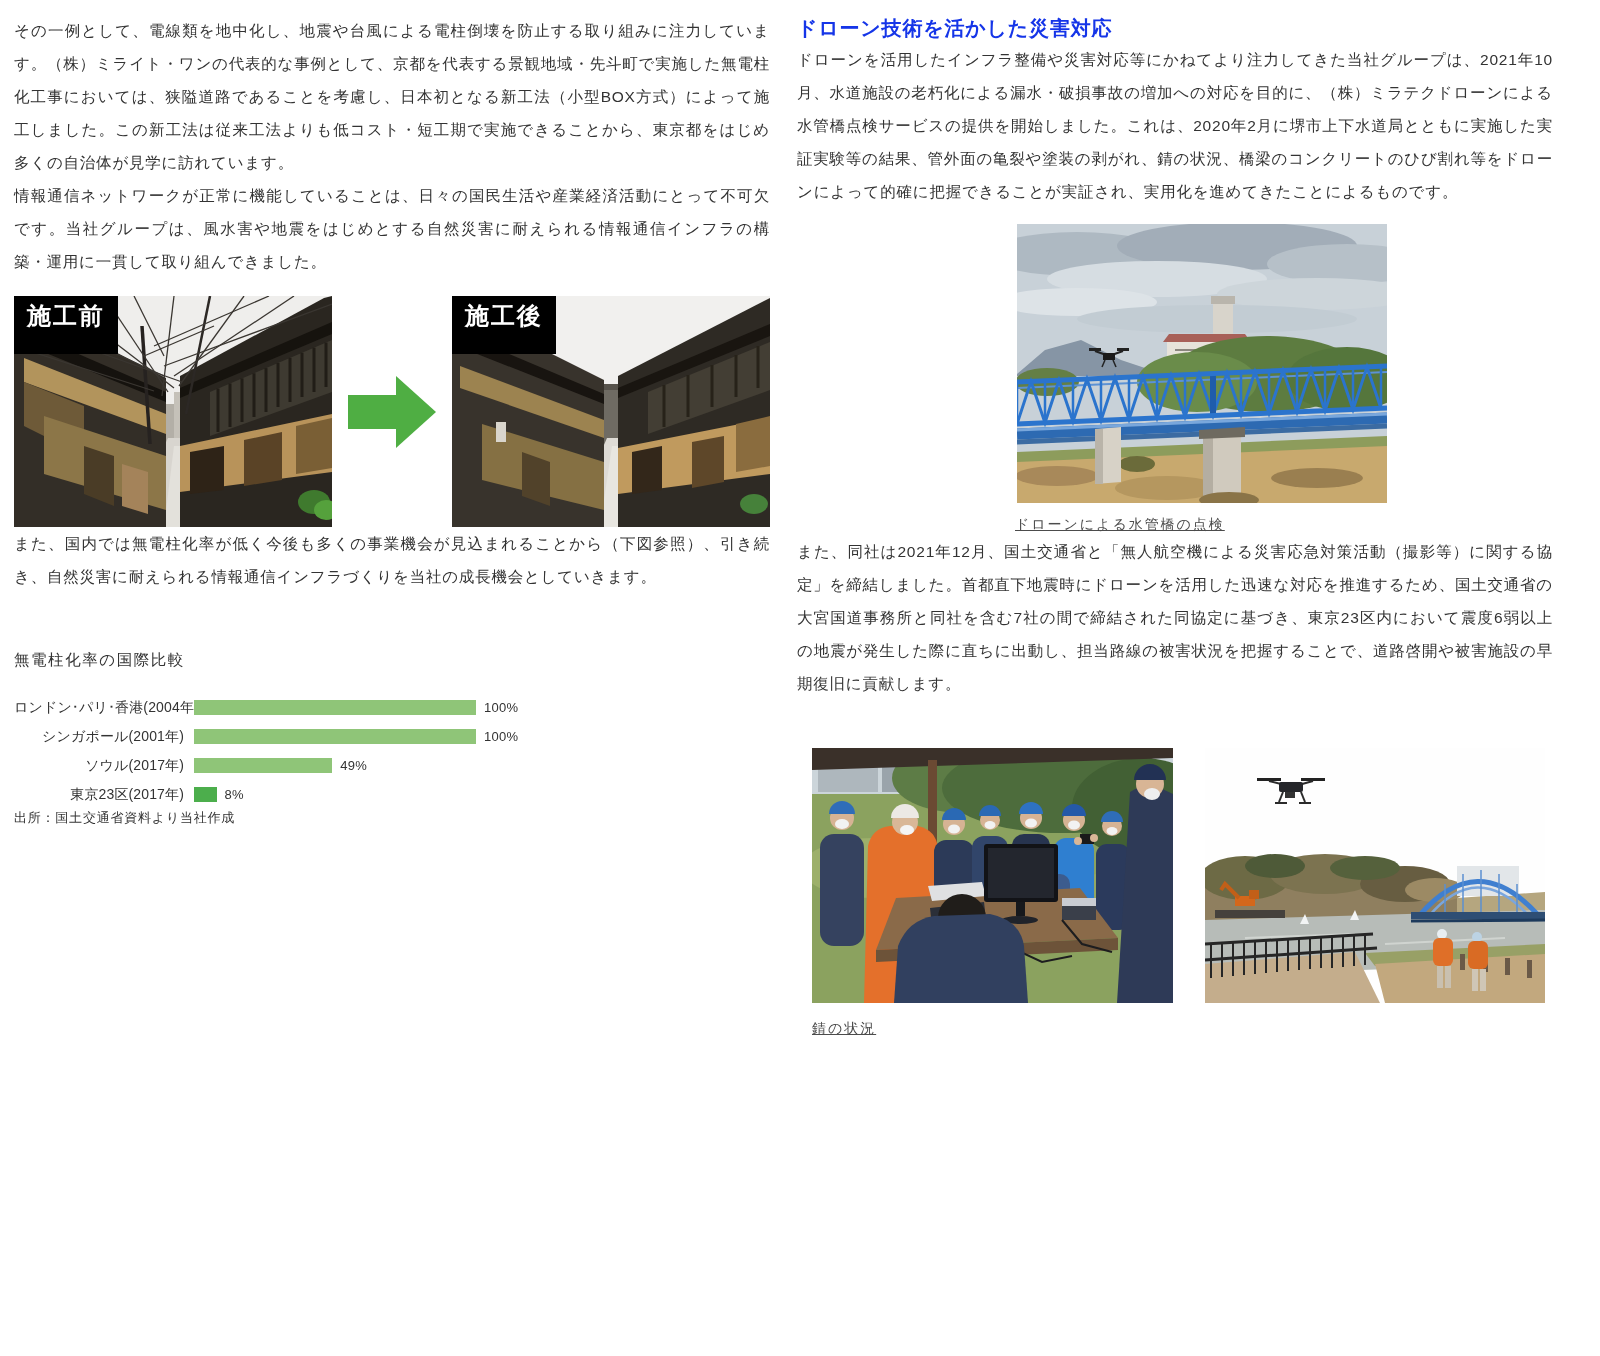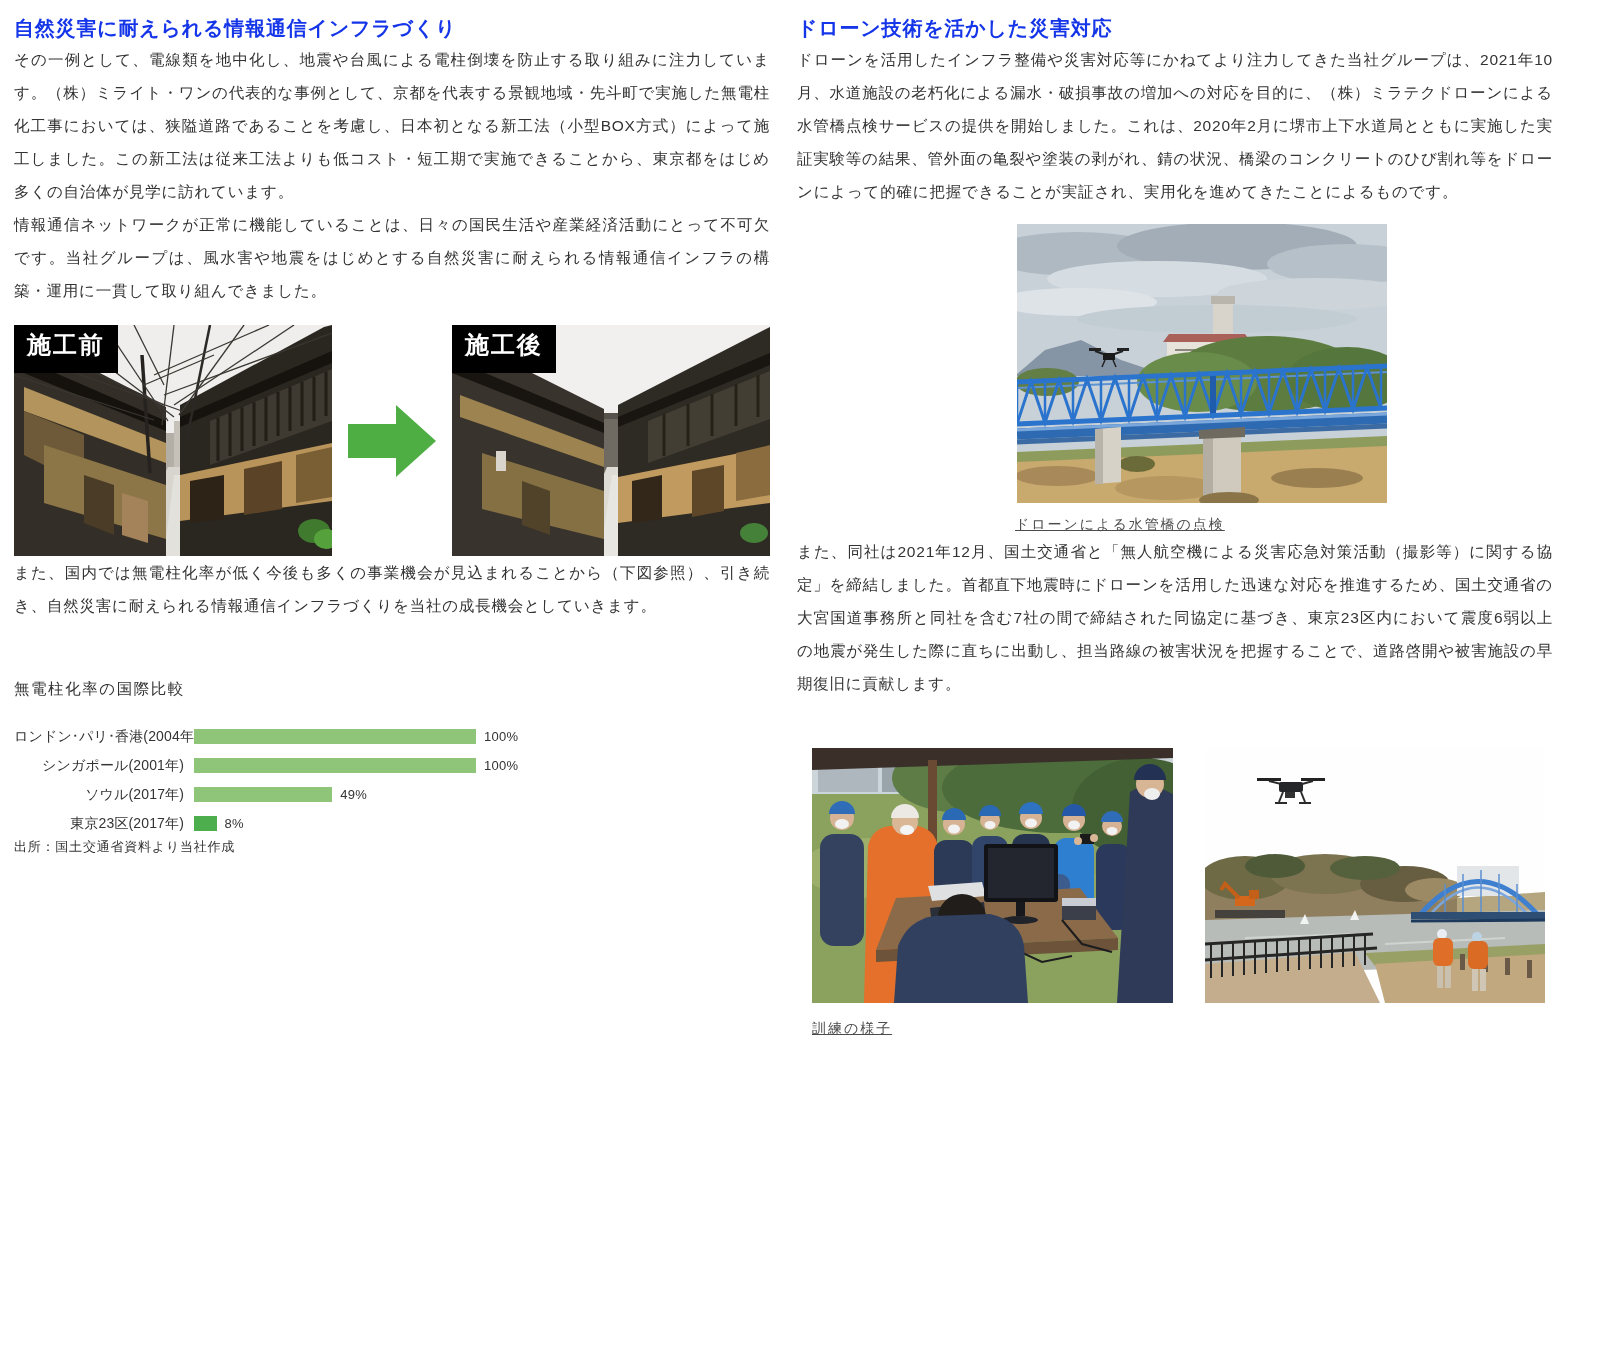--- a/index.html
+++ b/index.html
@@ -12,42 +12,41 @@
   .l-p2{margin-top:24px;}
   .l-p3{margin-top:60px;}
   .r-p1{margin-top:22px;}
   .r-p2{margin-top:52px;}
   .r-p3{margin-top:22px;}
   figure{margin:0;line-height:0;}
   .photo{position:relative;}
   .photo-row{margin-top:18px;display:flex;align-items:center;}
   .arrow-wrap{width:120px;display:flex;justify-content:center;align-items:center;}
   .arrow-shape{fill:var(--arrow-green,#4fae43);}
-  .photo-label{position:absolute;top:0;left:0;background:var(--label-bg,#000);color:var(--label-text,#fff);font-size:24px;line-height:1.35;padding:4px 13px 12px;letter-spacing:.08em;font-weight:bold;}
+  .photo-label{position:absolute;top:0;left:0;background:var(--label-bg,#000);color:var(--label-text,#fff);font-size:24px;line-height:1.35;padding:4px 13px 22px;letter-spacing:.08em;font-weight:bold;}
   .chart{margin-top:57px;}
   .chart-title{font-size:15.5px;font-weight:normal;letter-spacing:.1em;color:var(--body-text,#333);}
   .chart-rows{margin-top:22px;}
   .chart-row{display:flex;align-items:center;height:29px;}
   .chart-row-label{width:170px;padding-right:10px;text-align:right;font-size:14px;letter-spacing:.01em;white-space:nowrap;}
   .chart-bar{height:15px;flex:0 0 auto;}
   .chart-value{margin-left:8px;font-size:13px;letter-spacing:.02em;}
   .chart-source{font-size:13px;letter-spacing:.06em;}
   .bridge-fig{margin-top:16px;margin-left:220px;width:370px;}
   .caption{font-size:14px;color:var(--caption-text,#4c4c4c);letter-spacing:.14em;line-height:1.4;text-decoration:underline;}
   .bridge-caption{margin-top:12px;margin-left:218px;}
   .bottom-row{margin-top:48px;margin-left:15px;display:flex;gap:32px;align-items:flex-end;}
   .training-caption{margin-top:16px;margin-left:15px;}
 </style>
 </head>
 <body>
 
 <div class="page">
 
   <div class="col">
-    <h2 class="heading">自然災害に耐えられる情報通信インフラづくり</h2>
 
     <p class="body l-p2">その一例として、電線類を地中化し、地震や台風による電柱倒壊を防止する取り組みに注力しています。（株）ミライト・ワンの代表的な事例として、京都を代表する景観地域・先斗町で実施した無電柱化工事においては、狭隘道路であることを考慮し、日本初となる新工法（小型BOX方式）によって施工しました。この新工法は従来工法よりも低コスト・短工期で実施できることから、東京都をはじめ多くの自治体が見学に訪れています。</p>
     <p class="body l-p1">情報通信ネットワークが正常に機能していることは、日々の国民生活や産業経済活動にとって不可欠です。当社グループは、風水害や地震をはじめとする自然災害に耐えられる情報通信インフラの構築・運用に一貫して取り組んできました。</p>
 
     <div class="photo-row">
 
       <figure class="photo">
         <svg width="318" height="231" viewBox="0 0 318 231">
           <rect width="318" height="231" fill="#efeeec"></rect>
           <rect x="146" y="108" width="16" height="50" fill="#b3afa7"></rect>
@@ -425,15 +424,15 @@
           <rect x="232" y="218" width="6" height="22" fill="#c9c0b0"></rect>
           <rect x="240" y="218" width="6" height="22" fill="#c9c0b0"></rect>
           <circle cx="272" cy="189" r="5" fill="#bcd3e4"></circle>
           <rect x="263" y="193" width="20" height="28" rx="6" fill="#d96b24"></rect>
           <rect x="267" y="221" width="6" height="22" fill="#cfc6b6"></rect>
           <rect x="275" y="221" width="6" height="22" fill="#cfc6b6"></rect>
         </svg>
       </figure>
     </div>
 
-    <div class="caption training-caption">訓練の様子</div>
+    <div class="caption training-caption">錆の状況</div>
   </div>
 </div>
 
 </body></html>

